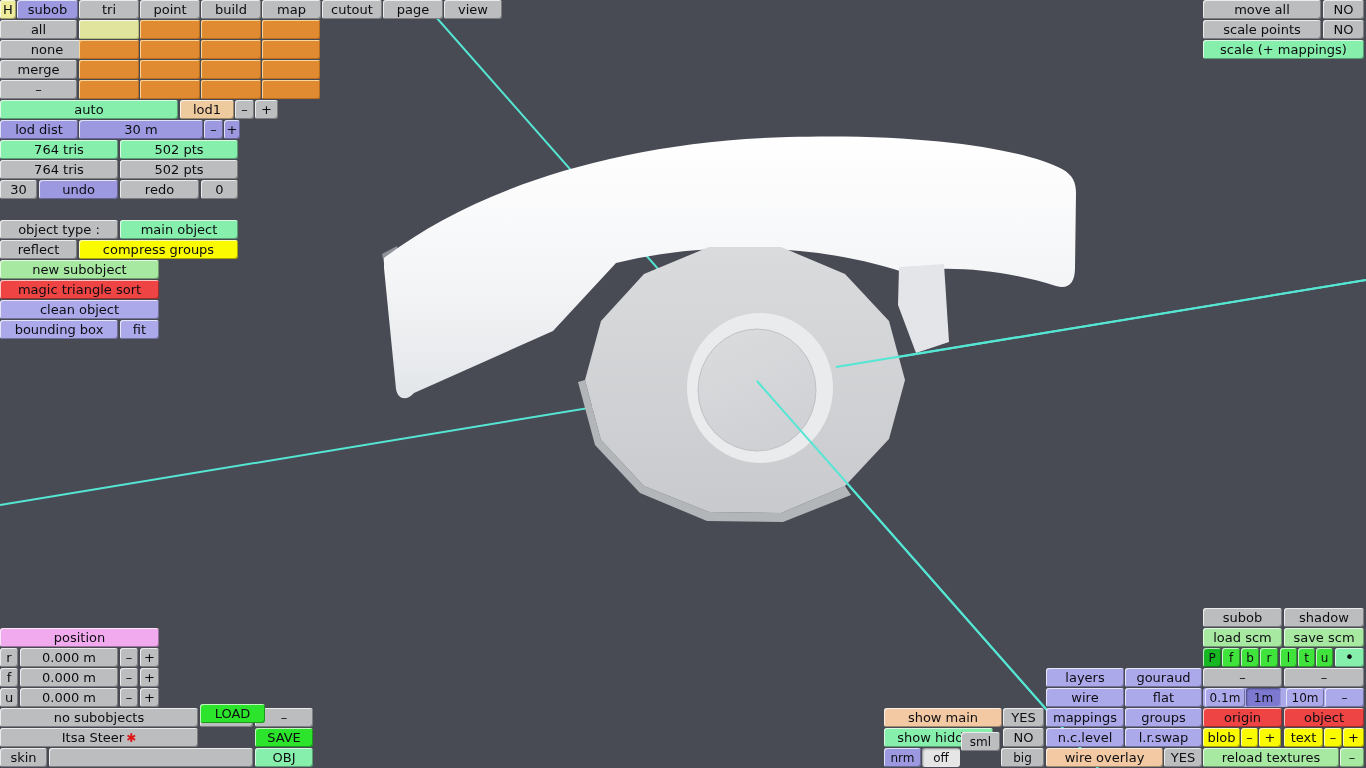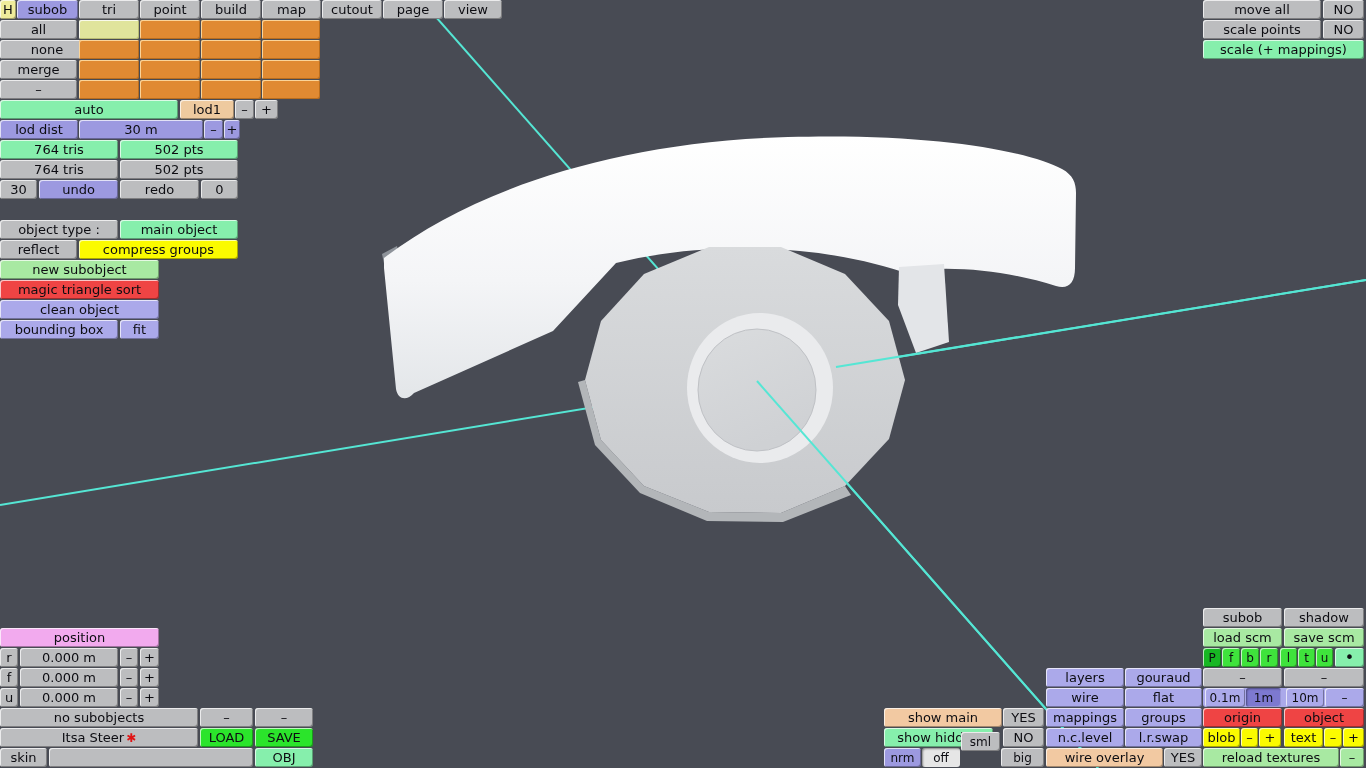--- a/index.html
+++ b/index.html
@@ -152,21 +152,21 @@
   <div class="btn gray" style="left:120px;top:688px;width:18px">–</div>
   <div class="btn gray" style="left:140px;top:688px;width:19px">+</div>
 
   <div class="btn gray" style="left:0;top:708px;width:198px">no subobjects</div>
   <div class="btn gray" style="left:200px;top:708px;width:53px">–</div>
   <div class="btn gray" style="left:255px;top:708px;width:58px">–</div>
   <div class="btn gray" style="left:0;top:728px;width:198px">
     <span>Itsa Steer</span>
       <span class="star">✱</span>
   </div>
-  <div class="btn green" style="left:200px;top:728px;width:53px">LOAD</div>
+  <div class="btn green" style="left:200px;top:704px;width:65px">LOAD</div>
   <div class="btn green" style="left:255px;top:728px;width:58px">SAVE</div>
   <div class="btn gray" style="left:0;top:748px;width:47px">skin</div>
   <div class="btn gray" style="left:49px;top:748px;width:204px"></div>
   <div class="btn paleyellow" style="left:255px;top:748px;width:58px">OBJ</div>
 
   <div class="btn gray" style="left:1203px;top:608px;width:79px">subob</div>
   <div class="btn gray" style="left:1284px;top:608px;width:80px">shadow</div>
   <div class="btn greenlt" style="left:1203px;top:628px;width:79px">load scm</div>
   <div class="btn greenlt" style="left:1284px;top:628px;width:80px">save scm</div>
   <div class="btn greenp sm" style="left:1203px;top:648px;width:18px">P</div>

